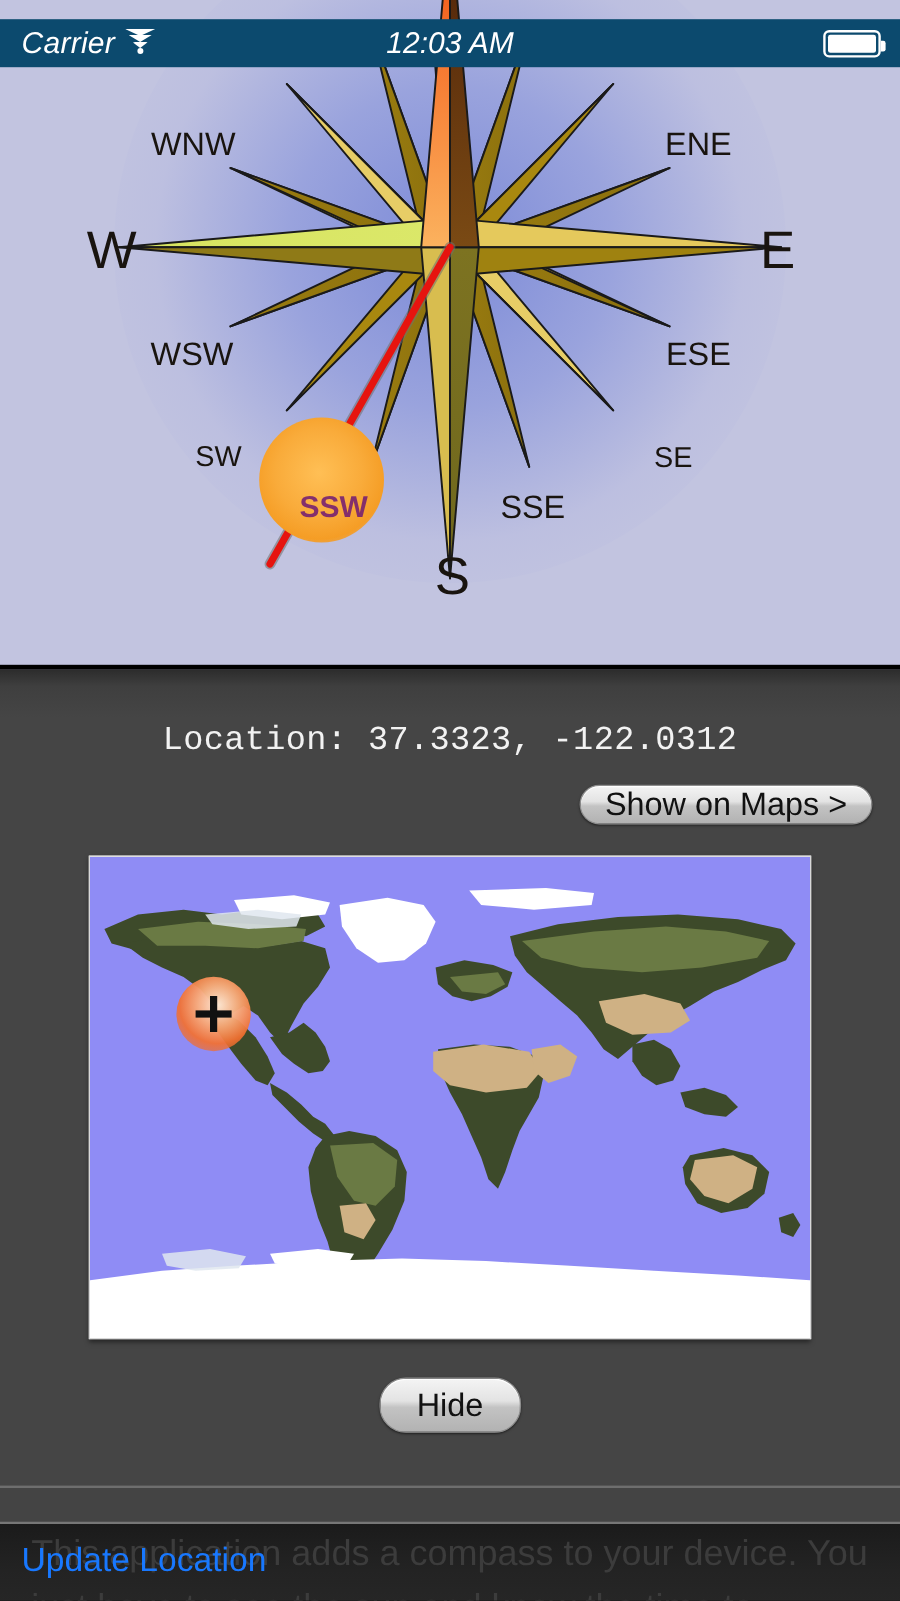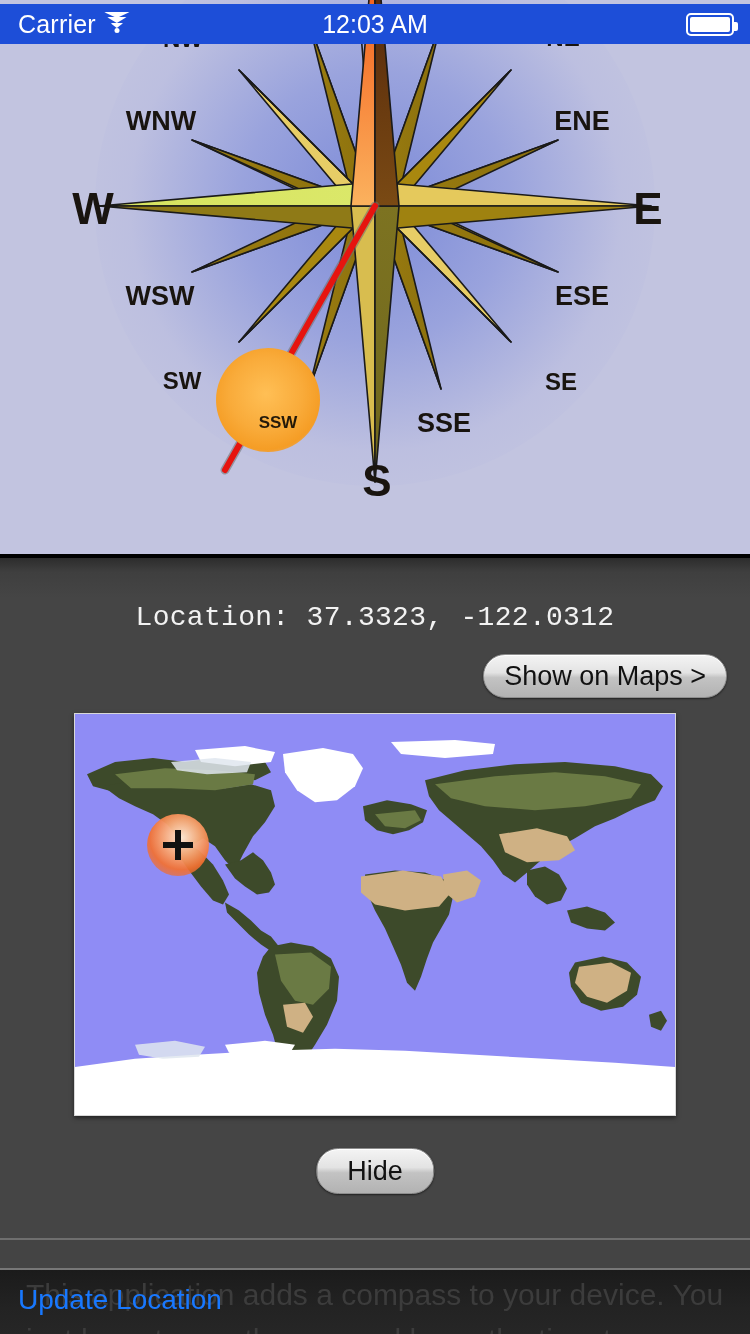--- a/index.html
+++ b/index.html
@@ -5,22 +5,22 @@
   html,body{margin:0;padding:0;background:#000;}
   body{
     width:750px;height:1334px;overflow:hidden;position:relative;
     font-family:"Liberation Sans","DejaVu Sans",sans-serif;
     -webkit-font-smoothing:antialiased;
   }
   .screen{position:absolute;inset:0;width:750px;height:1334px;background:#2b2b2b;overflow:hidden;}
 
   
   .statusbar{
-    position:absolute;left:0;top:4px;width:750px;height:40px;
-    background:#1d4ed8;color:#fff;z-index:60;
+    position:absolute;left:0;top:16px;width:750px;height:40px;
+    background:#0c4a6e;color:#fff;z-index:60;font-style:italic;
   }
   .sb-left{position:absolute;left:18px;top:0;height:40px;display:flex;align-items:center;gap:8px;}
   .sb-carrier{font-size:25px;letter-spacing:.2px;line-height:1;}
   .wifi{display:block;width:26px;height:20px;position:relative;}
   .wifi span{position:absolute;left:50%;transform:translateX(-50%);border-radius:2px;background:#fff;}
   .wifi .a{bottom:1px;width:5px;height:5px;border-radius:50%;}
   .wifi .b{bottom:6px;width:13px;height:5px;-webkit-clip-path:polygon(0 0,100% 0,50% 100%);clip-path:polygon(0 0,100% 0,50% 100%);}
   .wifi .c{bottom:11px;width:20px;height:6px;-webkit-clip-path:polygon(0 0,100% 0,50% 100%);clip-path:polygon(0 0,100% 0,50% 100%);}
   .wifi .d{bottom:16px;width:26px;height:6px;-webkit-clip-path:polygon(0 0,100% 0,50% 100%);clip-path:polygon(0 0,100% 0,50% 100%);}
   .sb-time{
@@ -40,53 +40,53 @@
     box-sizing:border-box;
   }
   .compass-stage{position:absolute;left:0;top:-118px;width:750px;height:676px;}
   .glow{
     position:absolute;left:375px;top:324px;width:560px;height:560px;margin:-280px 0 0 -280px;
     background:radial-gradient(circle at 50% 50%, rgba(120,135,215,.95) 0%, rgba(140,152,220,.75) 34%, rgba(176,180,224,.30) 62%, rgba(194,196,224,0) 78%);
     border-radius:50%;
   }
   .rose{position:absolute;left:0;top:0;width:750px;height:676px;}
   .dirlabel{
-    position:absolute;color:#19140f;font-weight:bold;line-height:1;
+    position:absolute;color:#19140f;font-weight:normal;line-height:1;
     white-space:nowrap;text-align:center;transform:translate(-50%,-50%);
   }
   .dir-card{font-size:44px;}
   .dir-ord{font-size:24px;}
   .dir-sec{font-size:27px;}
   .sun{
     position:absolute;width:104px;height:104px;border-radius:50%;
     background:radial-gradient(circle at 48% 44%, #ffbf55 0%, #f9ab3a 46%, #f59d25 70%, rgba(240,150,30,.55) 84%, rgba(236,145,28,0) 100%);
     filter:blur(.4px);
   }
   .sun-label{
-    position:absolute;color:#000000;font-weight:bold;font-size:17px;
+    position:absolute;color:#701a75;font-weight:bold;font-size:25px;
     transform:translate(-50%,-50%);white-space:nowrap;opacity:.85;
   }
 
   
   .mid{
     position:absolute;left:0;top:558px;width:750px;height:682px;
     background:linear-gradient(180deg,#2c2c2c 0%,#3f3f3f 14px,#454545 40px,#454545 100%);
   }
   .loc-line{
     position:absolute;left:0;top:44px;width:750px;text-align:center;
     color:#f2f2f2;font-size:28px;letter-spacing:.3px;font-family:Liberation Mono, monospace;
   }
   .btn{
     display:inline-flex;align-items:center;justify-content:center;
     color:#111;border:1px solid #8d8d8d;border-radius:22px;
     background:linear-gradient(180deg,#f4f4f4 0%,#e3e3e3 42%,#c3c3c3 54%,#b2b2b2 100%);
     box-shadow:inset 0 1px 0 rgba(255,255,255,.95),0 1px 2px rgba(0,0,0,.55);
     cursor:pointer;font-size:27px;box-sizing:border-box;
   }
-  .btn-maps{position:absolute;right:23px;top:96px;height:44px;padding:0 20px;}
+  .btn-maps{position:absolute;right:23px;top:96px;height:33px;padding:0 20px;}
   .map-frame{
     position:absolute;left:74px;top:155px;width:602px;height:403px;
     background:#fff;border:1px solid #d8d8d8;box-sizing:border-box;
     box-shadow:0 2px 4px rgba(0,0,0,.5);overflow:hidden;
   }
   .map-canvas{position:absolute;inset:0;width:100%;height:100%;display:block;}
   .map-marker{
     position:absolute;width:62px;height:62px;border-radius:50%;
     background:radial-gradient(circle at 56% 38%, rgba(255,232,212,.98) 0%, rgba(250,170,120,.95) 34%, rgba(243,112,48,.93) 62%, rgba(240,105,42,.55) 84%, rgba(240,105,42,0) 100%);
   }

